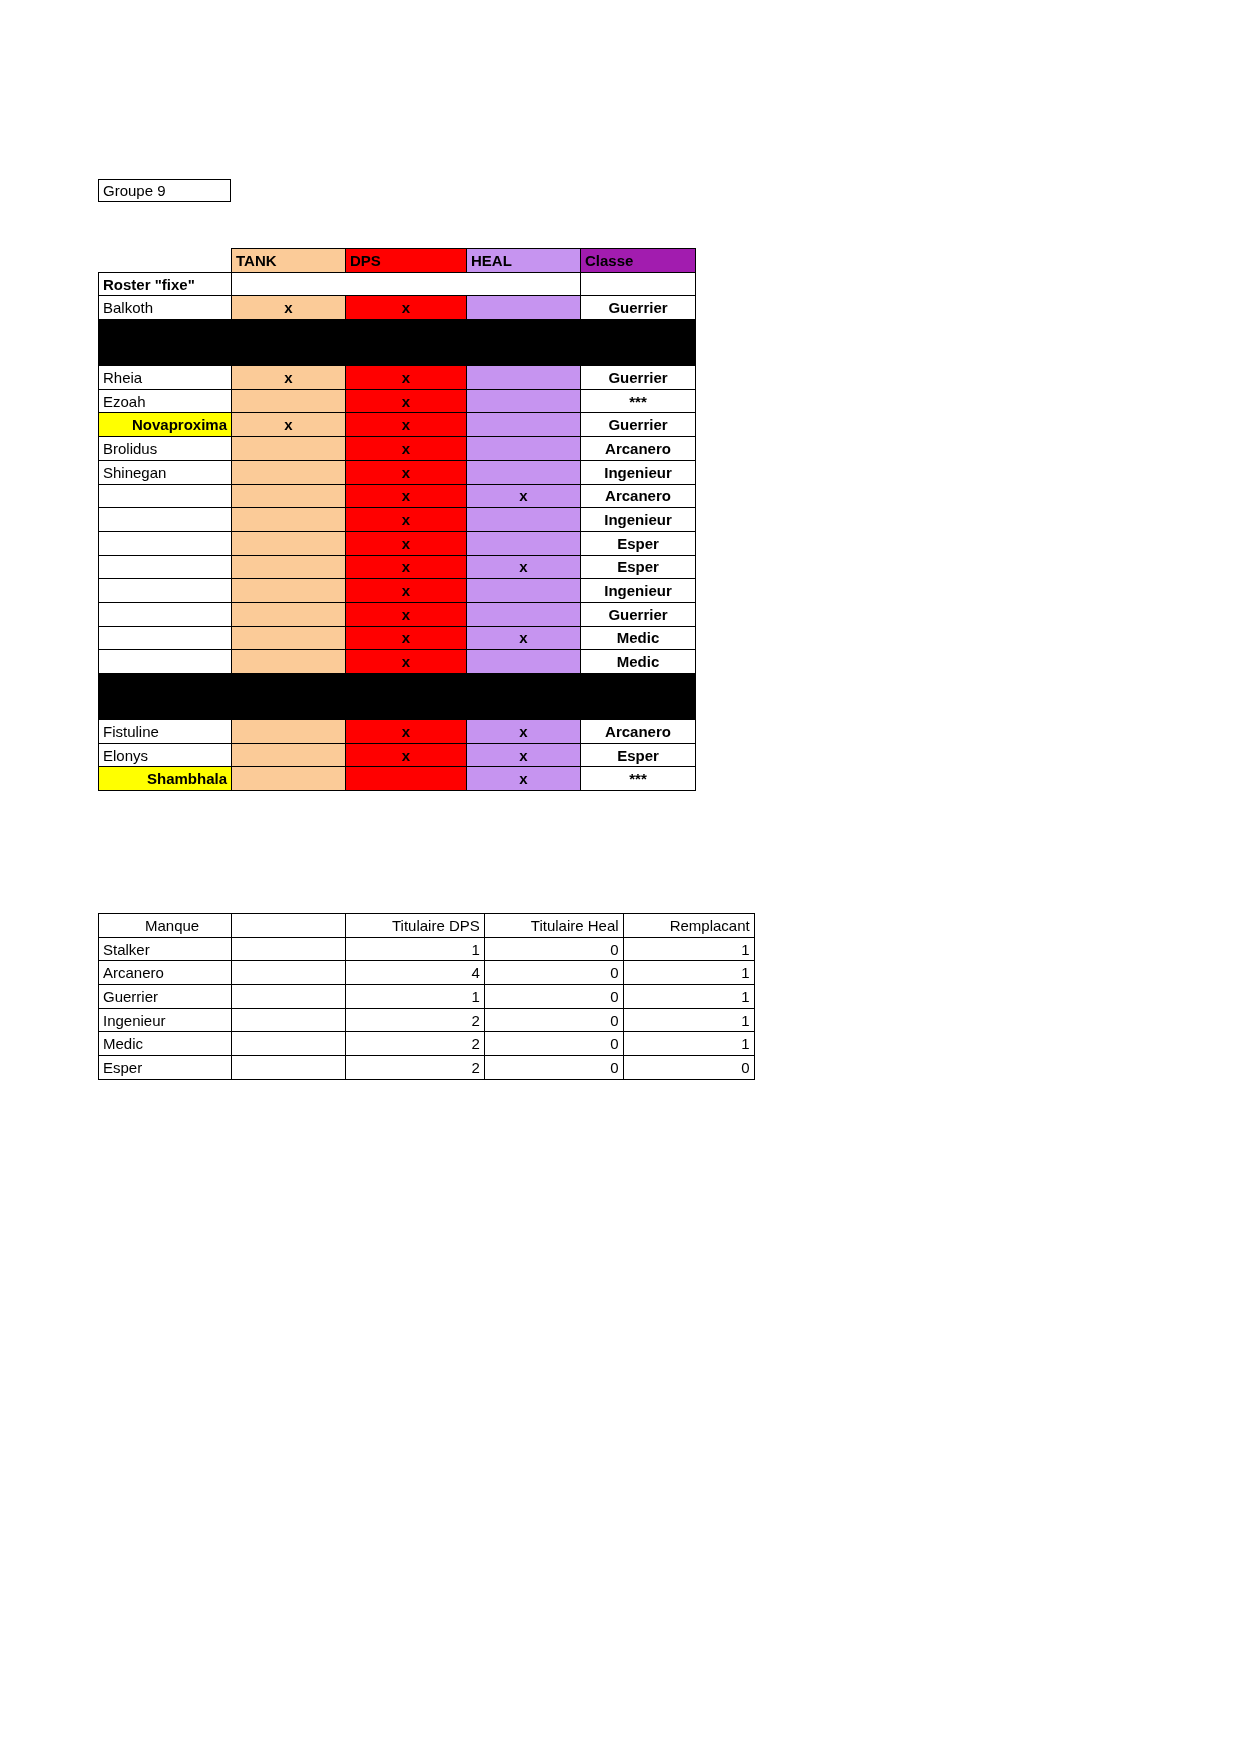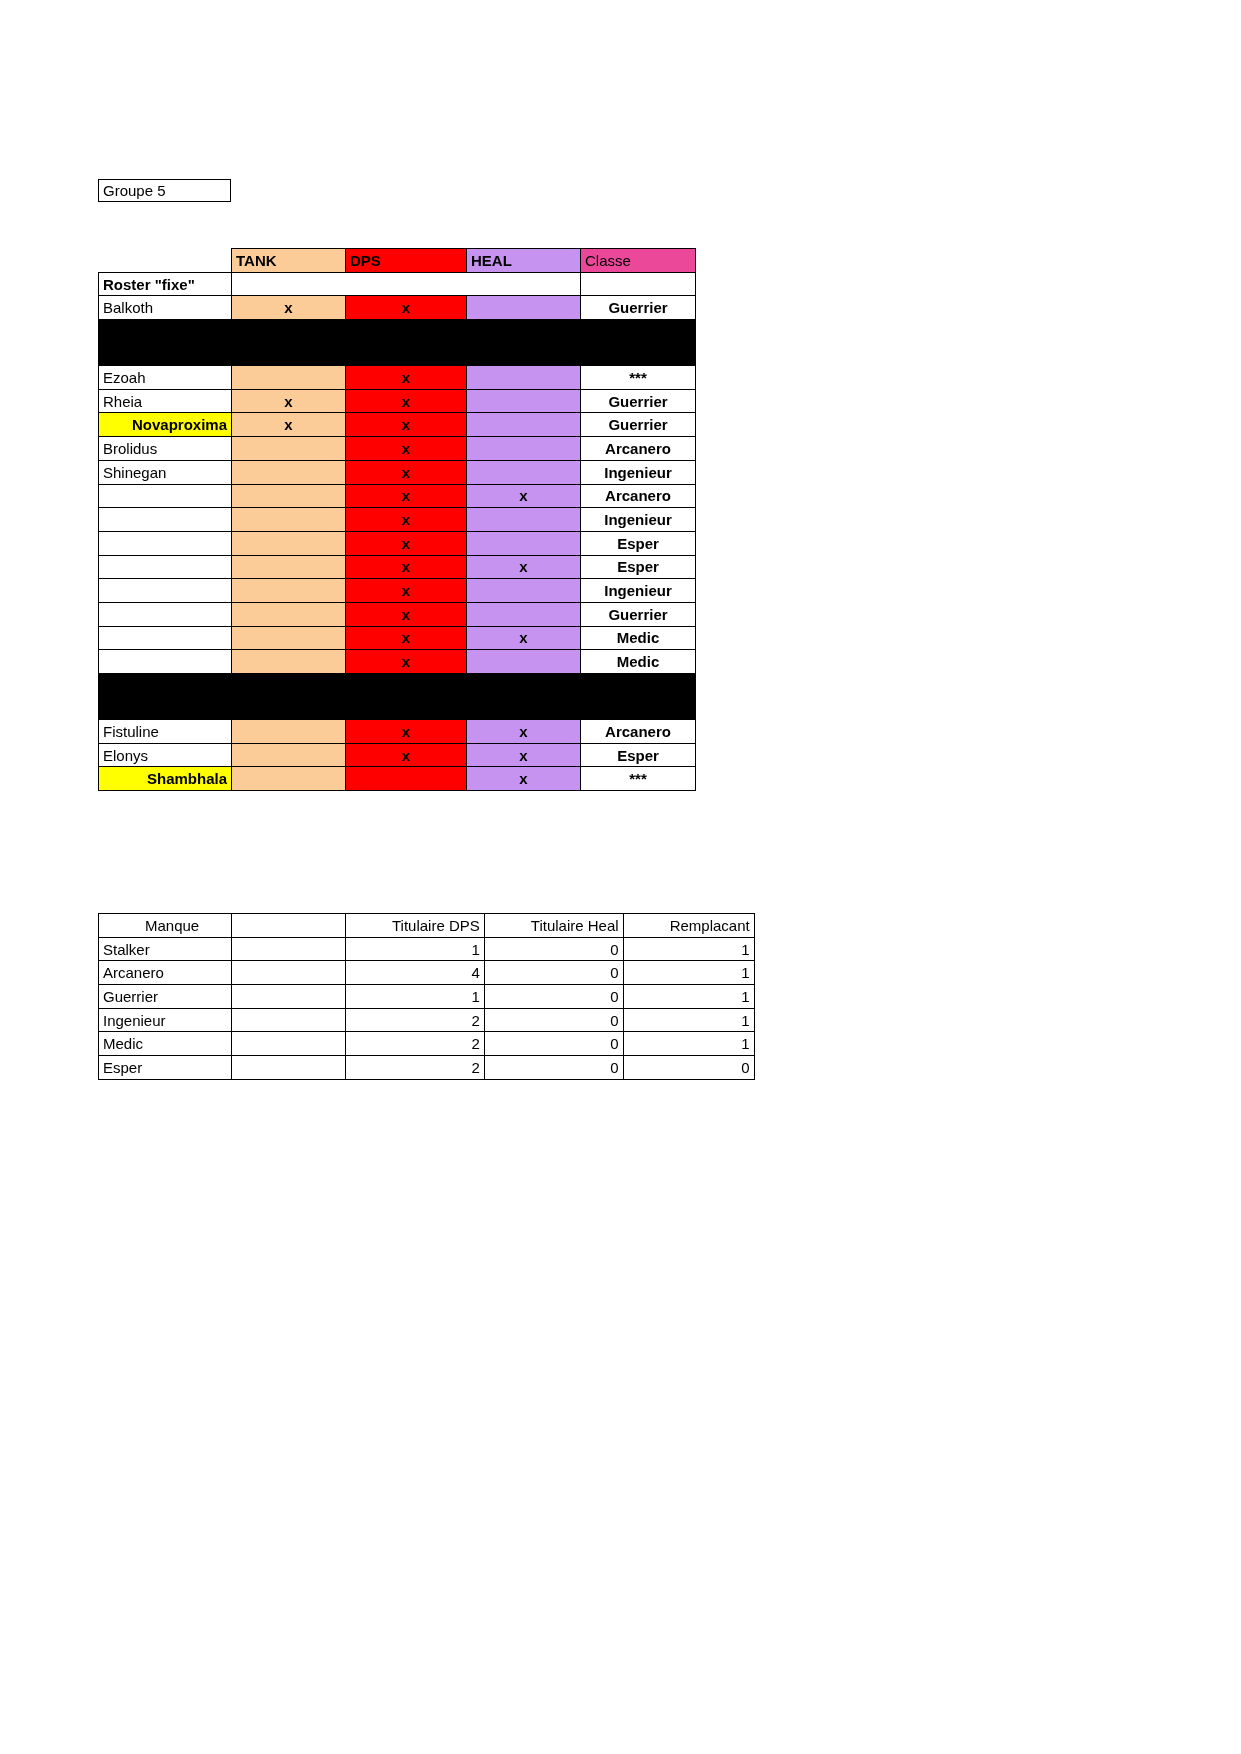--- a/index.html
+++ b/index.html
@@ -32,40 +32,40 @@
   tr{height:23.7px;margin-top:17px;}
   th,td{
     border:1px solid #000;padding:0 4px;overflow:hidden;white-space:nowrap;
     font-weight:normal;text-align:left;vertical-align:middle;
   }
   
   th.ghost{border:none;background:#fff;}
   th.h-tank{background:var(--tank-fill);font-weight:bold;}
   th.h-dps{background:var(--dps-fill);font-weight:bold;}
   th.h-heal{background:var(--heal-fill);font-weight:bold;}
-  th.h-classe{background:#ec4899;font-weight:normal;}
+  th.h-classe{background:#a21caf;font-weight:bold;}
   
   .name-cell{text-align:left;}
   .name-cell.highlight{background:var(--highlight-fill);font-weight:bold;text-align:right;}
   .section-row .name-cell{font-weight:bold;}
   .tank-cell{background:var(--tank-fill);text-align:center;font-weight:bold;}
   .dps-cell{background:var(--dps-fill);text-align:center;font-weight:bold;}
   .heal-cell{background:var(--heal-fill);text-align:center;font-weight:bold;}
   .classe-cell{text-align:center;font-weight:bold;}
   .redacted-row{height:46px;}
   .redacted-row td{background:var(--redacted-fill);border:1px solid #000;padding:0;}
   
   .m-th{background:#fff;font-weight:normal;text-align:left;padding-left:46px;}
   .m-label{text-align:left;}
   .m-num{text-align:right;}
 </style>
 </head>
 <body>
 
-<div class="group-box">Groupe 5</div>
+<div class="group-box">Groupe 9</div>
 
 <table id="roster-table">
   <colgroup>
     <col class="c-name">
       <col class="c-tank">
       <col class="c-dps">
       <col class="c-heal">
       <col class="c-classe">
   </colgroup>
   <thead>
@@ -87,32 +87,32 @@
         <td class="name-cell">Balkoth</td>
         <td class="tank-cell">x</td>
         <td class="dps-cell">x</td>
         <td class="heal-cell"></td>
         <td class="classe-cell">Guerrier</td>
       </tr>
       <tr class="redacted-row">
         <td colspan="5"></td>
       </tr>
       <tr>
-        <td class="name-cell">Ezoah</td>
-        <td class="tank-cell"></td>
-        <td class="dps-cell">x</td>
-        <td class="heal-cell"></td>
-        <td class="classe-cell">***</td>
-      </tr>
-      <tr>
         <td class="name-cell">Rheia</td>
         <td class="tank-cell">x</td>
         <td class="dps-cell">x</td>
         <td class="heal-cell"></td>
         <td class="classe-cell">Guerrier</td>
+      </tr>
+      <tr>
+        <td class="name-cell">Ezoah</td>
+        <td class="tank-cell"></td>
+        <td class="dps-cell">x</td>
+        <td class="heal-cell"></td>
+        <td class="classe-cell">***</td>
       </tr>
       <tr>
         <td class="name-cell highlight">Novaproxima</td>
         <td class="tank-cell">x</td>
         <td class="dps-cell">x</td>
         <td class="heal-cell"></td>
         <td class="classe-cell">Guerrier</td>
       </tr>
       <tr>
         <td class="name-cell">Brolidus</td>

